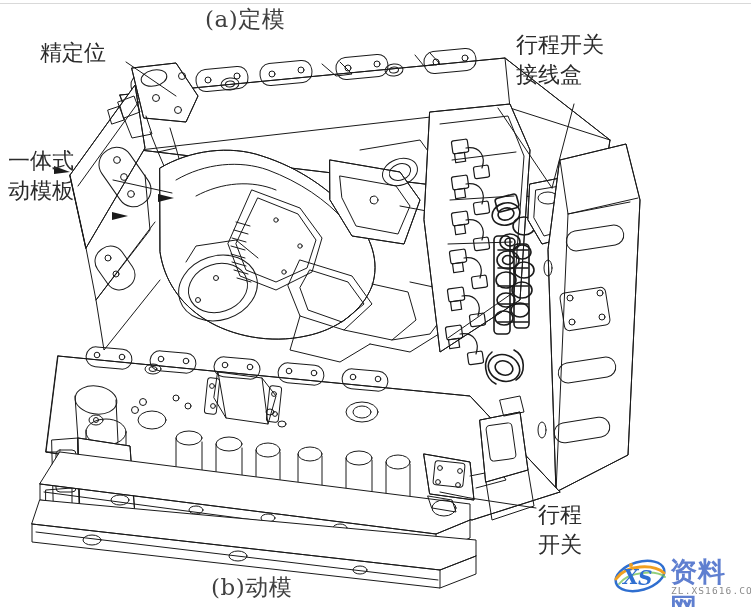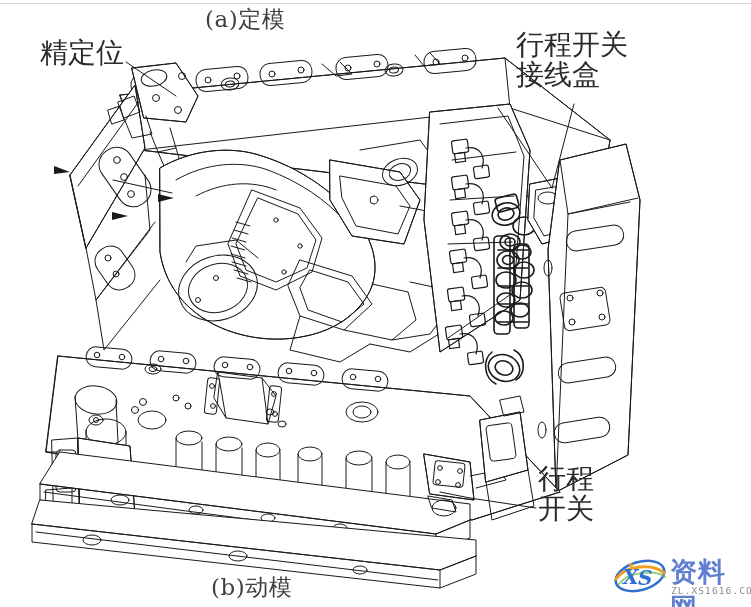--- a/index.html
+++ b/index.html
@@ -28,29 +28,29 @@
     font-family: "DejaVu Serif", serif;
     letter-spacing: 0.5px;
     white-space: nowrap;
   }
   #caption-top { left: 205px; top: 4px; }
   #caption-bottom { left: 203px; top: 572px; margin-left: 8px; }
 
   .anno {
     position: absolute;
     color: #2b2b2b;
-    font-size: 28px;
+    font-size: 22px;
     line-height: 30px;
     font-family: "DejaVu Sans", sans-serif;
     white-space: pre;
   }
   #anno-jingdingwei { left: 40px; top: 38px; }
   #anno-yitishi     { left: 8px;  top: 146px; }
   #anno-jiexianhe   { left: 516px; top: 30px; }
-  #anno-xingchengkg { left: 538px; top: 464px; }
+  #anno-xingchengkg { left: 538px; top: 500px; }
 
   #drawing {
     position: absolute;
     left: 0; top: 0;
     width: 751px; height: 607px;
   }
 
   
   #watermark {
     position: absolute;
@@ -459,20 +459,22 @@
 
     </g>
   </svg>
 
   <div class="caption" id="caption-top">(a)定模</div>
 
   <div class="caption" id="caption-bottom">(b)动模</div>
 
   <div class="anno" id="anno-jingdingwei">精定位</div>
 
+  <div class="anno" id="anno-yitishi">一体式
+动模板</div>
 
   <div class="anno" id="anno-jiexianhe">行程开关
 接线盒</div>
 
   <div class="anno" id="anno-xingchengkg">行程
 开关</div>
 
   <div id="watermark">
     <svg class="wm-logo" viewBox="0 0 112 88" xmlns="http://www.w3.org/2000/svg">
       <ellipse cx="56" cy="46" rx="50" ry="28" fill="none" stroke="#2f6fd0" stroke-width="5" transform="rotate(-16 56 46)"></ellipse>

